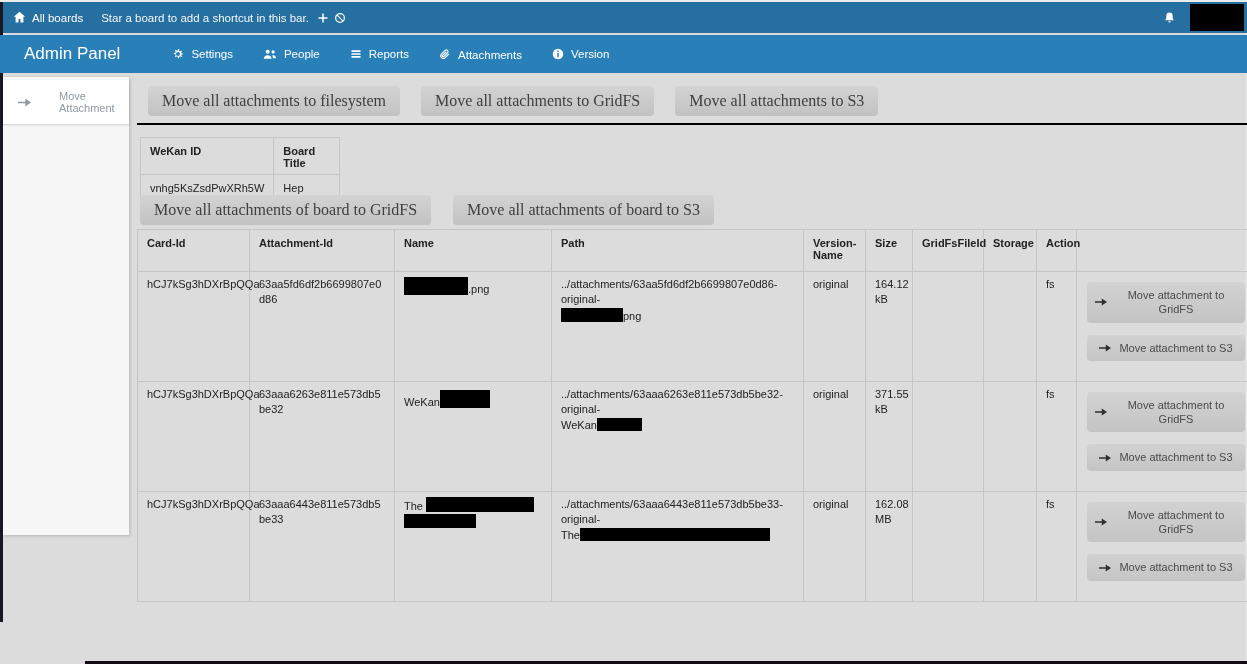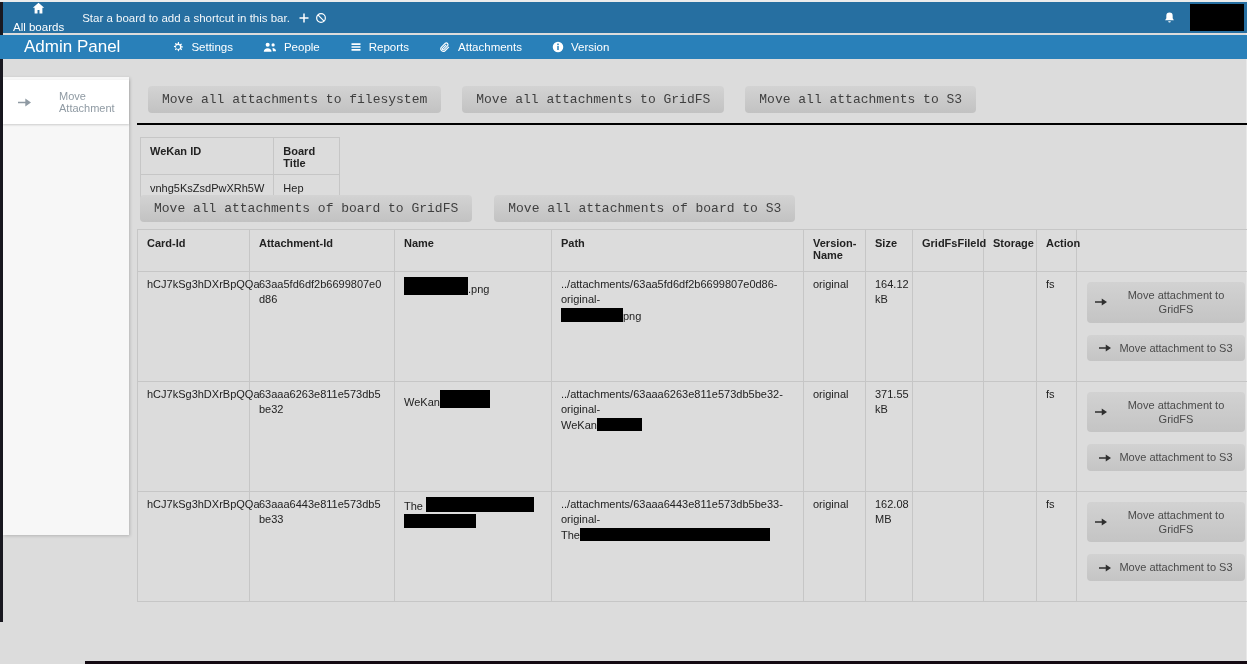--- a/index.html
+++ b/index.html
@@ -18,55 +18,55 @@
   .left-strip{position:absolute;left:0;top:0;width:3px;height:620px;background:#191820;}
   .bottom-line{position:absolute;left:85px;right:0;bottom:0;height:3px;background:#140a12;}
   .right-edge{position:absolute;right:0;top:0;width:1px;height:100%;background:#e9e9e9;}
 
   
   .topbar{
     position:absolute;left:3px;right:0;top:0;height:31px;
     background:#266fa1;color:#fff;display:flex;align-items:center;
     font-size:11.5px;
   }
-  .topbar .all-boards{display:flex;align-items:center;gap:6px;margin-left:10px;cursor:pointer;flex-direction:column;}
+  .topbar .all-boards{display:flex;align-items:center;gap:6px;margin-left:10px;cursor:pointer;}
   .topbar .hint{margin-left:18px;color:rgba(255,255,255,.95);}
   .topbar .bar-icons{display:flex;align-items:center;gap:5px;margin-left:8px;}
   .topbar .spacer{flex:1;}
   .topbar .bell{margin-right:14px;}
   .redact-box-top{width:54px;height:27px;background:#000;margin-right:3px;}
 
   
   .admin-header{
-    position:absolute;left:0;right:0;top:33px;height:24px;
+    position:absolute;left:0;right:0;top:33px;height:38px;
     background:#2980b9;color:#fff;display:flex;align-items:center;
   }
   .admin-title{font-size:17px;margin-left:24px;margin-right:52px;font-weight:400;}
   .admin-tabs{display:flex;align-items:center;gap:30px;font-size:11.5px;}
-  .admin-tab{display:flex;align-items:flex-start;gap:7px;cursor:pointer;}
+  .admin-tab{display:flex;align-items:flex-end;gap:7px;cursor:pointer;}
 
   
   .sidebar{
     position:absolute;left:3px;top:75px;width:126px;height:458px;
     background:#f7f7f7;box-shadow:1px 1px 3px rgba(0,0,0,.18);
   }
   .sidebar-item{
     margin-top:3px;height:44px;background:#fff;
     box-shadow:0 1px 2px rgba(0,0,0,.18);
     display:flex;align-items:center;gap:28px;
     padding:0 8px 0 15px;font-size:11px;color:#8f9aa3;cursor:pointer;
   }
   .sidebar-item .icon{color:#8f9aa3;}
 
   
   .btn{
     background:linear-gradient(#d3d3d3,#c2c2c2);
     border:none;border-radius:4px;
-    padding:6px 14px;font-size:13px;color:#3f3f3f;
-    font-family:Liberation Mono, monospace;cursor:pointer;
+    padding:6px 14px;font-size:16px;color:#3f3f3f;
+    font-family:Liberation Serif, serif;cursor:pointer;
   }
   .global-btn-row{position:absolute;left:148px;top:84px;display:flex;gap:21px;}
   .black-hr{position:absolute;left:137px;right:0;top:121px;height:2px;background:#000;}
 
   table{border-collapse:collapse;font-size:11px;color:#222;}
   th,td{border:1px solid #c6c6c6;text-align:left;vertical-align:top;padding:5px 9px;}
   th{font-weight:bold;}
 
   .board-table{position:absolute;left:140px;top:135px;}
   .board-table th{height:16px;padding-top:7px;}

